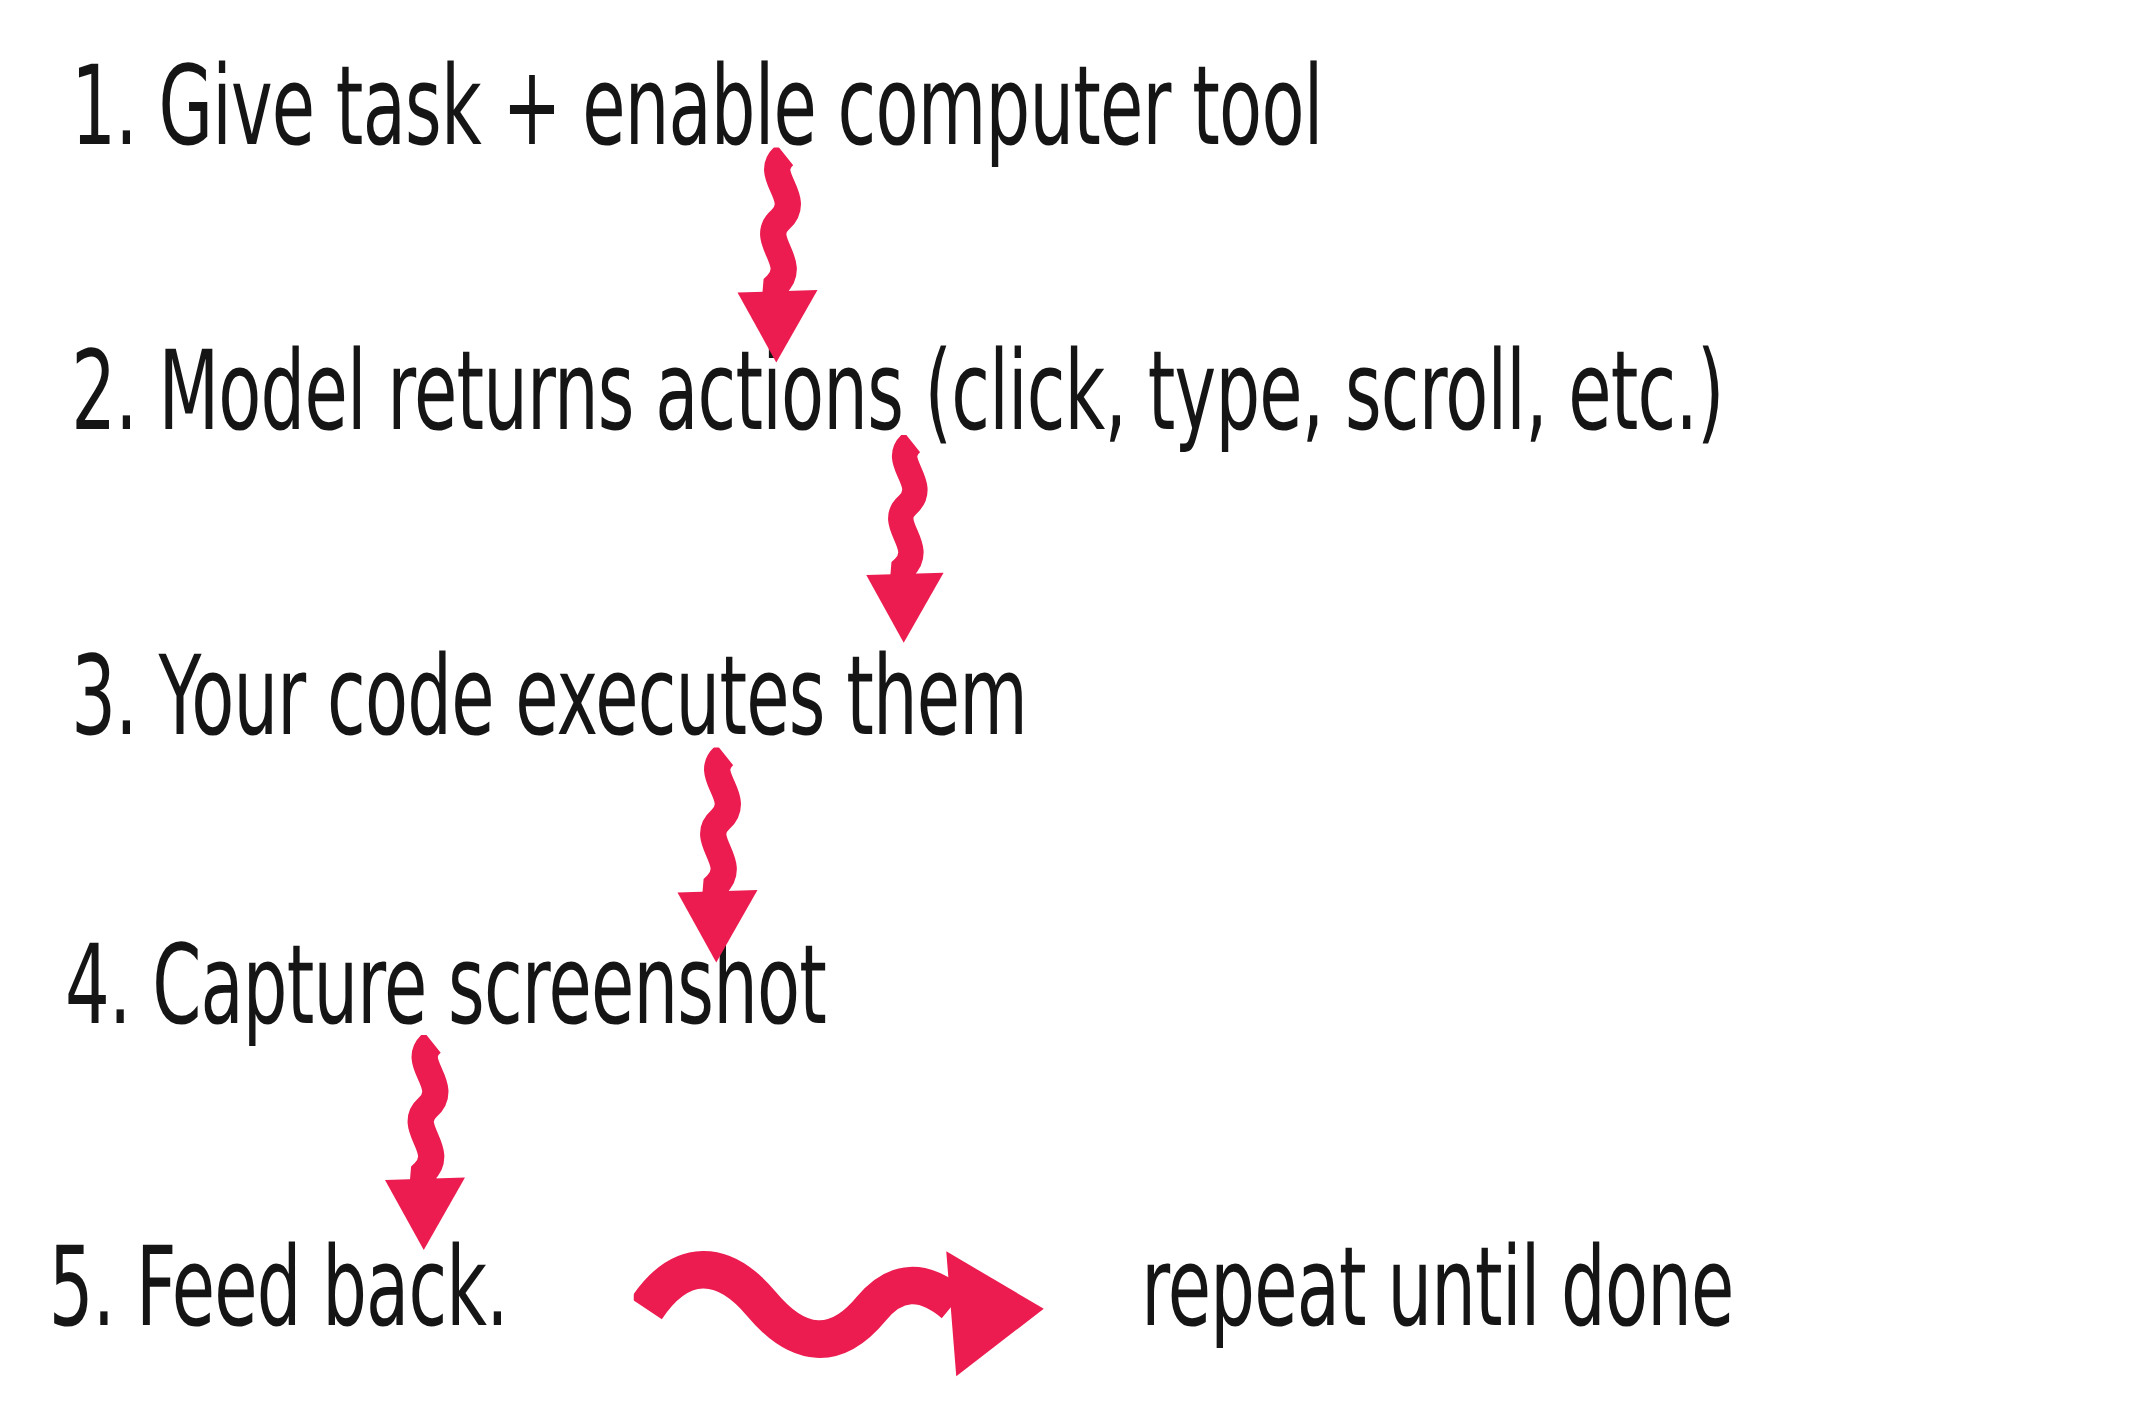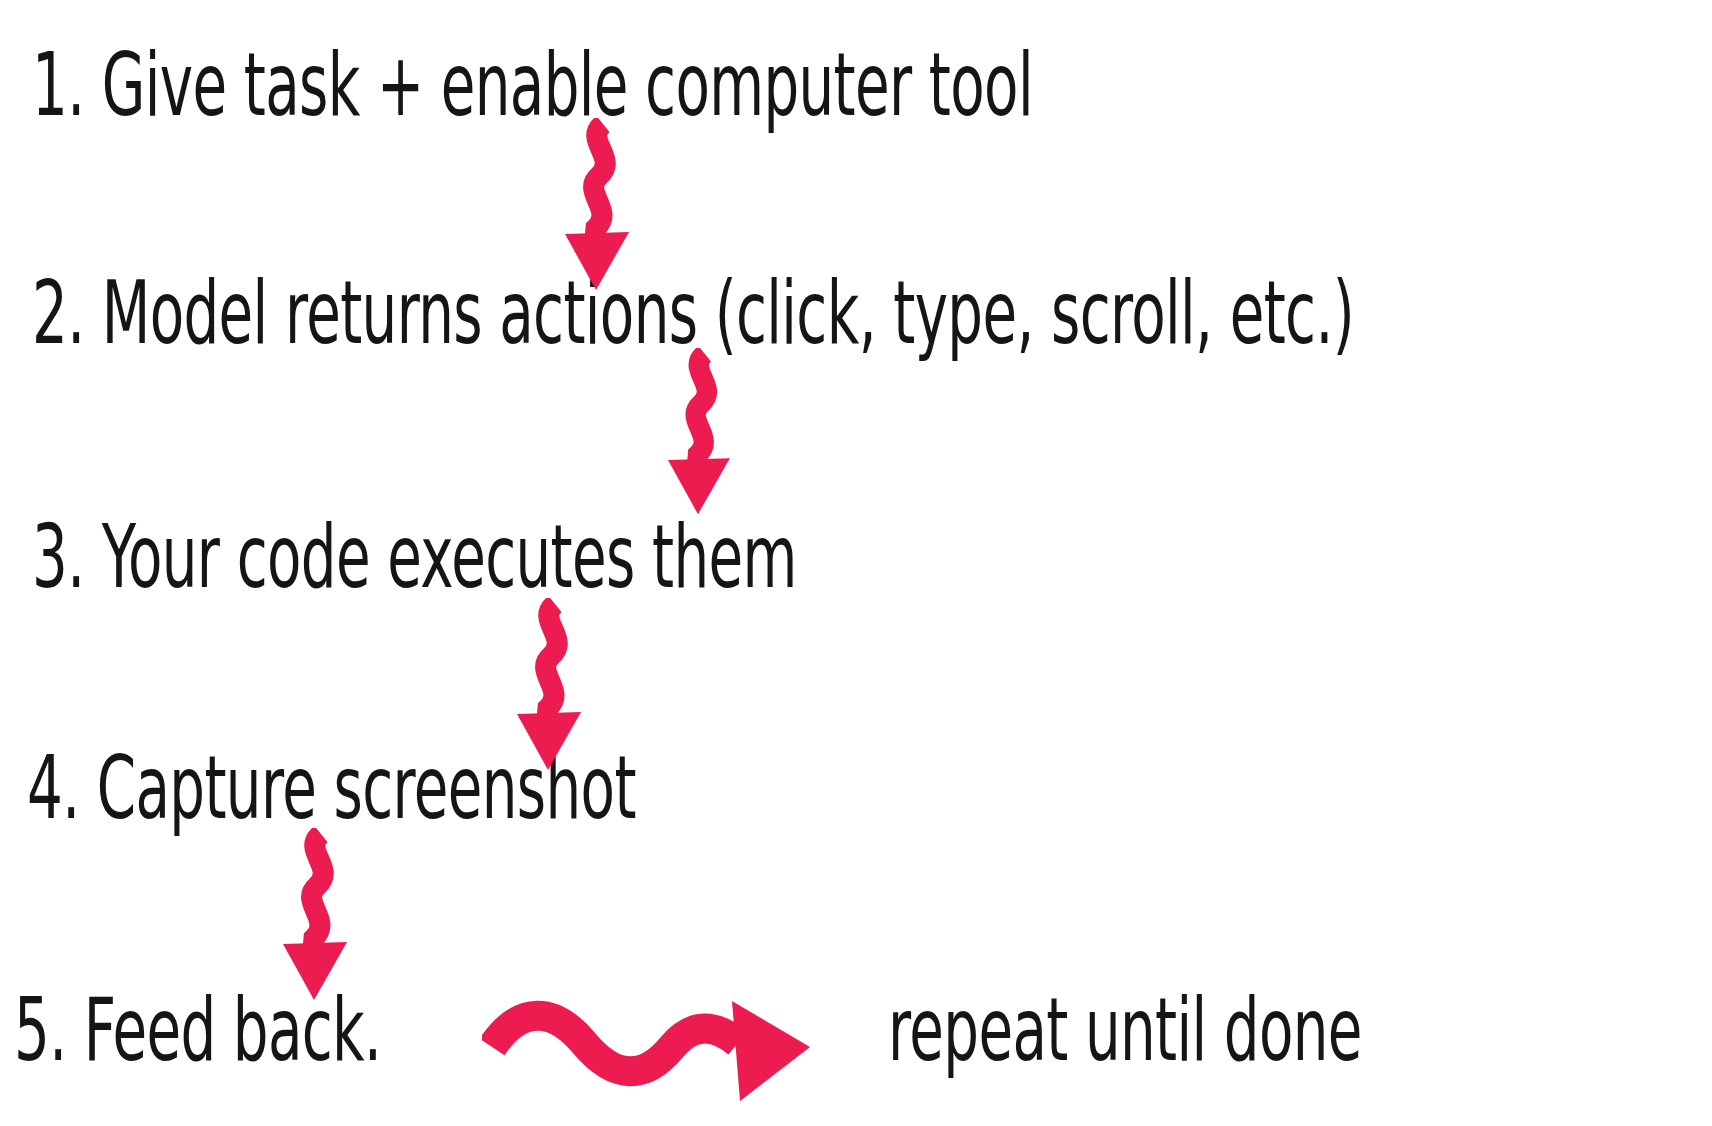--- a/index.html
+++ b/index.html
@@ -7,20 +7,21 @@
     padding: 0;
     background: #ffffff;
   }
   #canvas {
     position: relative;
     width: 1392px;
     height: 1126px;
     background: #ffffff;
     overflow: hidden;
     font-family: "DejaVu Sans", sans-serif;
+    margin-left: 25px;
   }
   .step-text {
     position: absolute;
     white-space: nowrap;
     font-size: 88px;
     line-height: 1;
     letter-spacing: -1px;
     color: var(--text-color, #151515);
     transform: scale(0.64, 1.0);
     transform-origin: 0 0;

